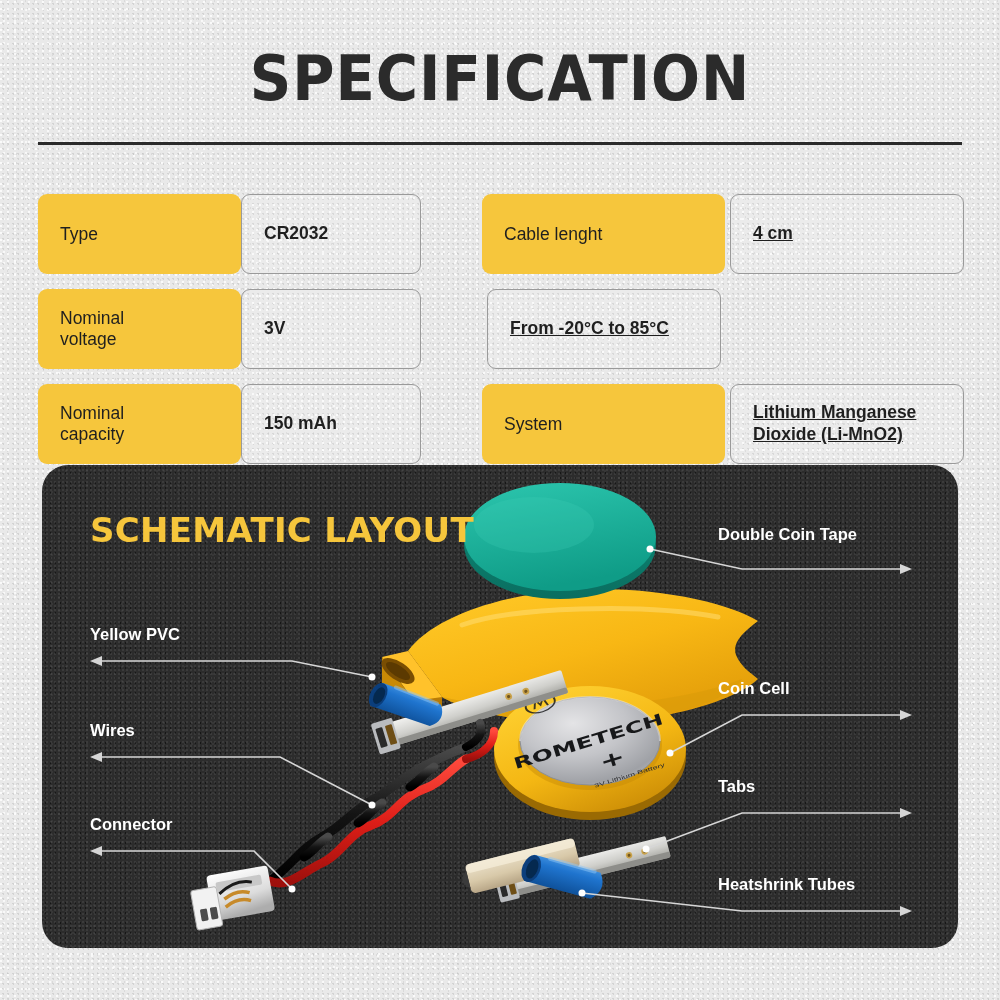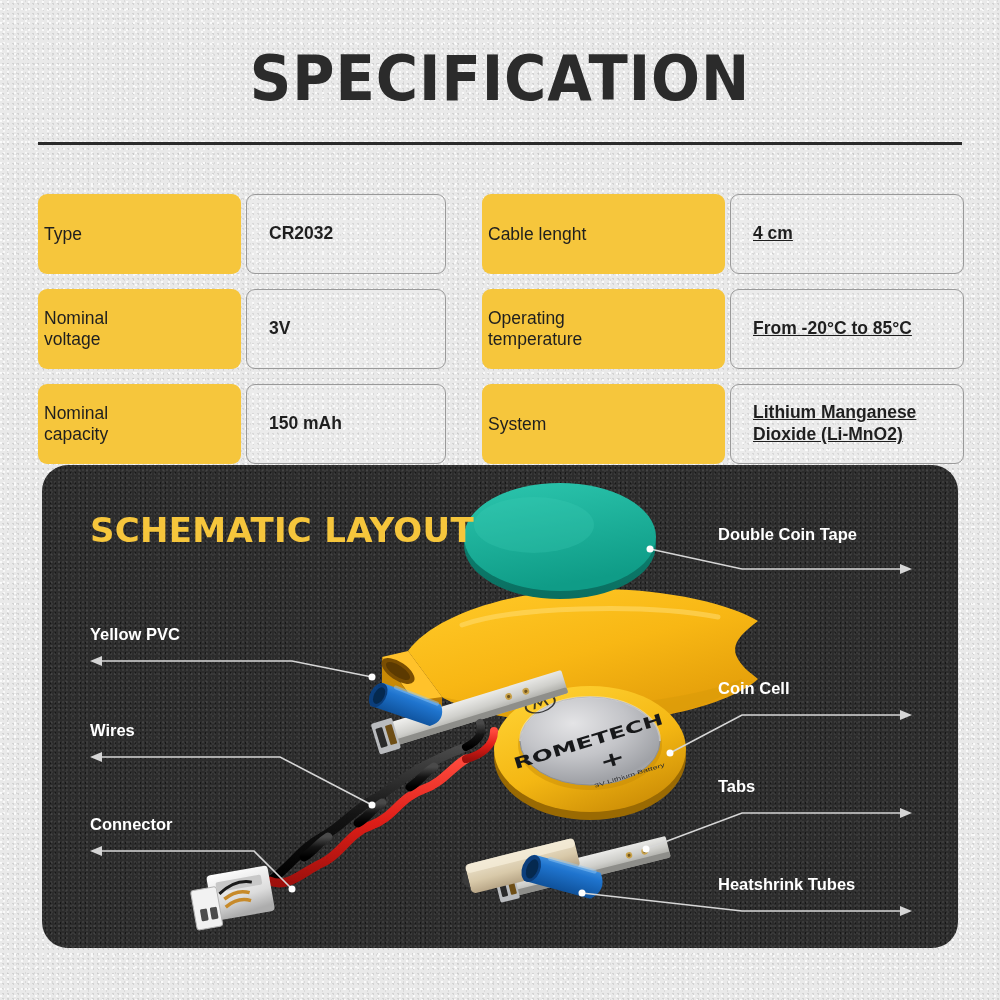--- a/index.html
+++ b/index.html
@@ -45,40 +45,40 @@
   }
   .spec-col{ position:absolute; top:0; }
   .spec-col.left { left:0; }
   .spec-col.right{ left:444px; }
 
   .spec-row{ display:flex; align-items:stretch; margin-bottom:15px; height:80px; }
   .spec-label{
     background:#f6c63c;
     border-radius:9px;
     display:flex; align-items:center;
-    padding:0 6px;
+    padding:0 22px;
     font-size:17.5px;
     color:#1f1f1f;
     line-height:1.2;
     white-space:pre-line;
   }
   .spec-value{
     border:1px solid #9a9a9a;
     border-radius:9px;
     background:rgba(255,255,255,.12);
     display:flex; align-items:center;
     padding:0 22px;
     font-size:17.5px;
     font-weight:bold;
     color:#1f1f1f;
     line-height:1.25;
     white-space:pre-line;
   }
   .left  .spec-label{ width:203px; }
-  .left  .spec-value{ width:200px; margin-left:5px; }
+  .left  .spec-value{ width:180px; }
   .right .spec-label{ width:243px; }
   .right .spec-value{ width:234px; margin-left:5px;text-decoration:underline; }
 
   
   .schematic{
     position:absolute; left:42px; top:465px; width:916px; height:483px;
     background:#2c2c2c;
     border-radius:26px;
     overflow:hidden;
     z-index:2;
@@ -137,22 +137,20 @@
       <div class="spec-value">150 mAh</div>
     </div>
   </div>
 
   <div class="spec-col right">
     <div class="spec-row">
       <div class="spec-label">Cable lenght</div>
       <div class="spec-value">4 cm</div>
     </div>
     <div class="spec-row">
-      <div class="spec-label">Operating
-temperature</div>
       <div class="spec-value">From -20°C to 85°C</div>
     </div>
     <div class="spec-row">
       <div class="spec-label">System</div>
       <div class="spec-value">Lithium Manganese
 Dioxide (Li-MnO2)</div>
     </div>
   </div>
 </div>
 

